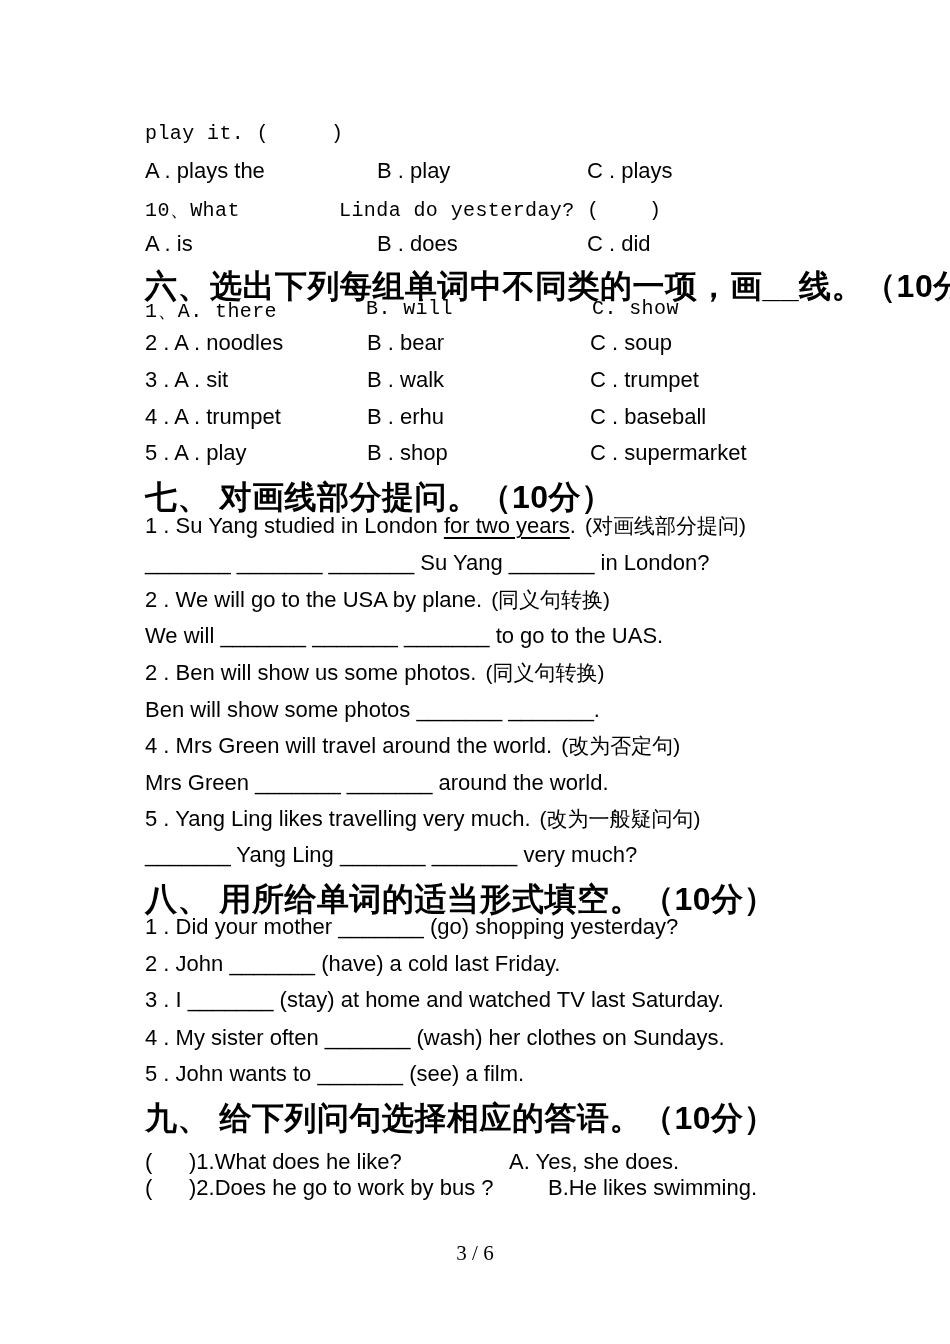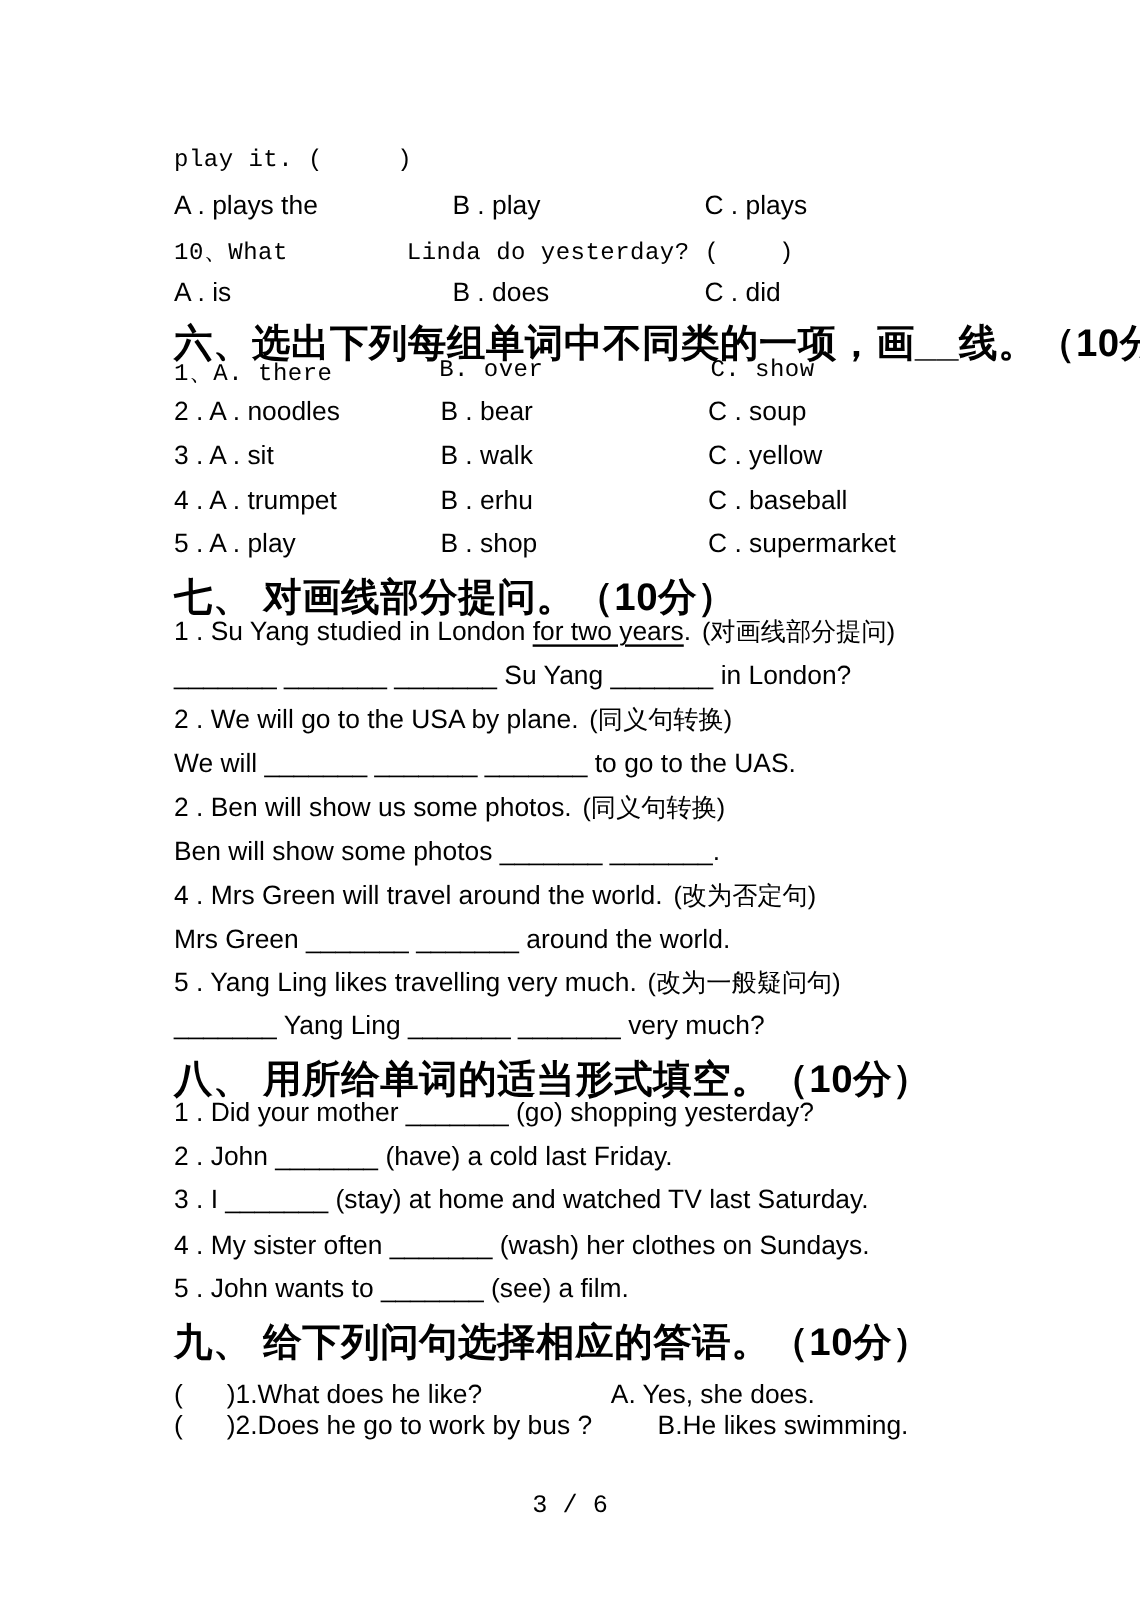--- a/index.html
+++ b/index.html
@@ -32,21 +32,21 @@
     font-weight:400;
   }
   .u {
     text-decoration:underline;
     text-underline-offset:4px;
     text-decoration-thickness:1.5px;
   }
   .footer-line { text-align:center; }
   .footer-line > span {
     position:static;
-    font-family:Liberation Mono, monospace;
+    font-family:Liberation Serif, serif;
     font-size:21px;
     white-space:pre;
   }
 </style>
 </head>
 <body>
 
 <div class="page">
 
   <div class="line" style="top:158px">
@@ -68,34 +68,34 @@
     <span style="left:377px">B . does</span>
     <span style="left:587px">C . did</span>
   </div>
 
   <div class="line heading" style="top:265px">
     <span style="left:145px">六、选出下列每组单词中不同类的一项，画__线。（10分）</span>
   </div>
 
   <div class="line mono" style="top:297px">
     <span style="left:145px">1、A. there</span>
-    <span style="left:366px">B. over</span>
+    <span style="left:366px">B. will</span>
     <span style="left:592px">C. show</span>
   </div>
 
   <div class="line" style="top:330px">
     <span style="left:145px">2 . A . noodles</span>
     <span style="left:367px">B . bear</span>
     <span style="left:590px">C . soup</span>
   </div>
 
   <div class="line" style="top:367px">
     <span style="left:145px">3 . A . sit</span>
     <span style="left:367px">B . walk</span>
-    <span style="left:590px">C . yellow</span>
+    <span style="left:590px">C . trumpet</span>
   </div>
 
   <div class="line" style="top:404px">
     <span style="left:145px">4 . A . trumpet</span>
     <span style="left:367px">B . erhu</span>
     <span style="left:590px">C . baseball</span>
   </div>
 
   <div class="line" style="top:440px">
     <span style="left:145px">5 . A . play</span>

